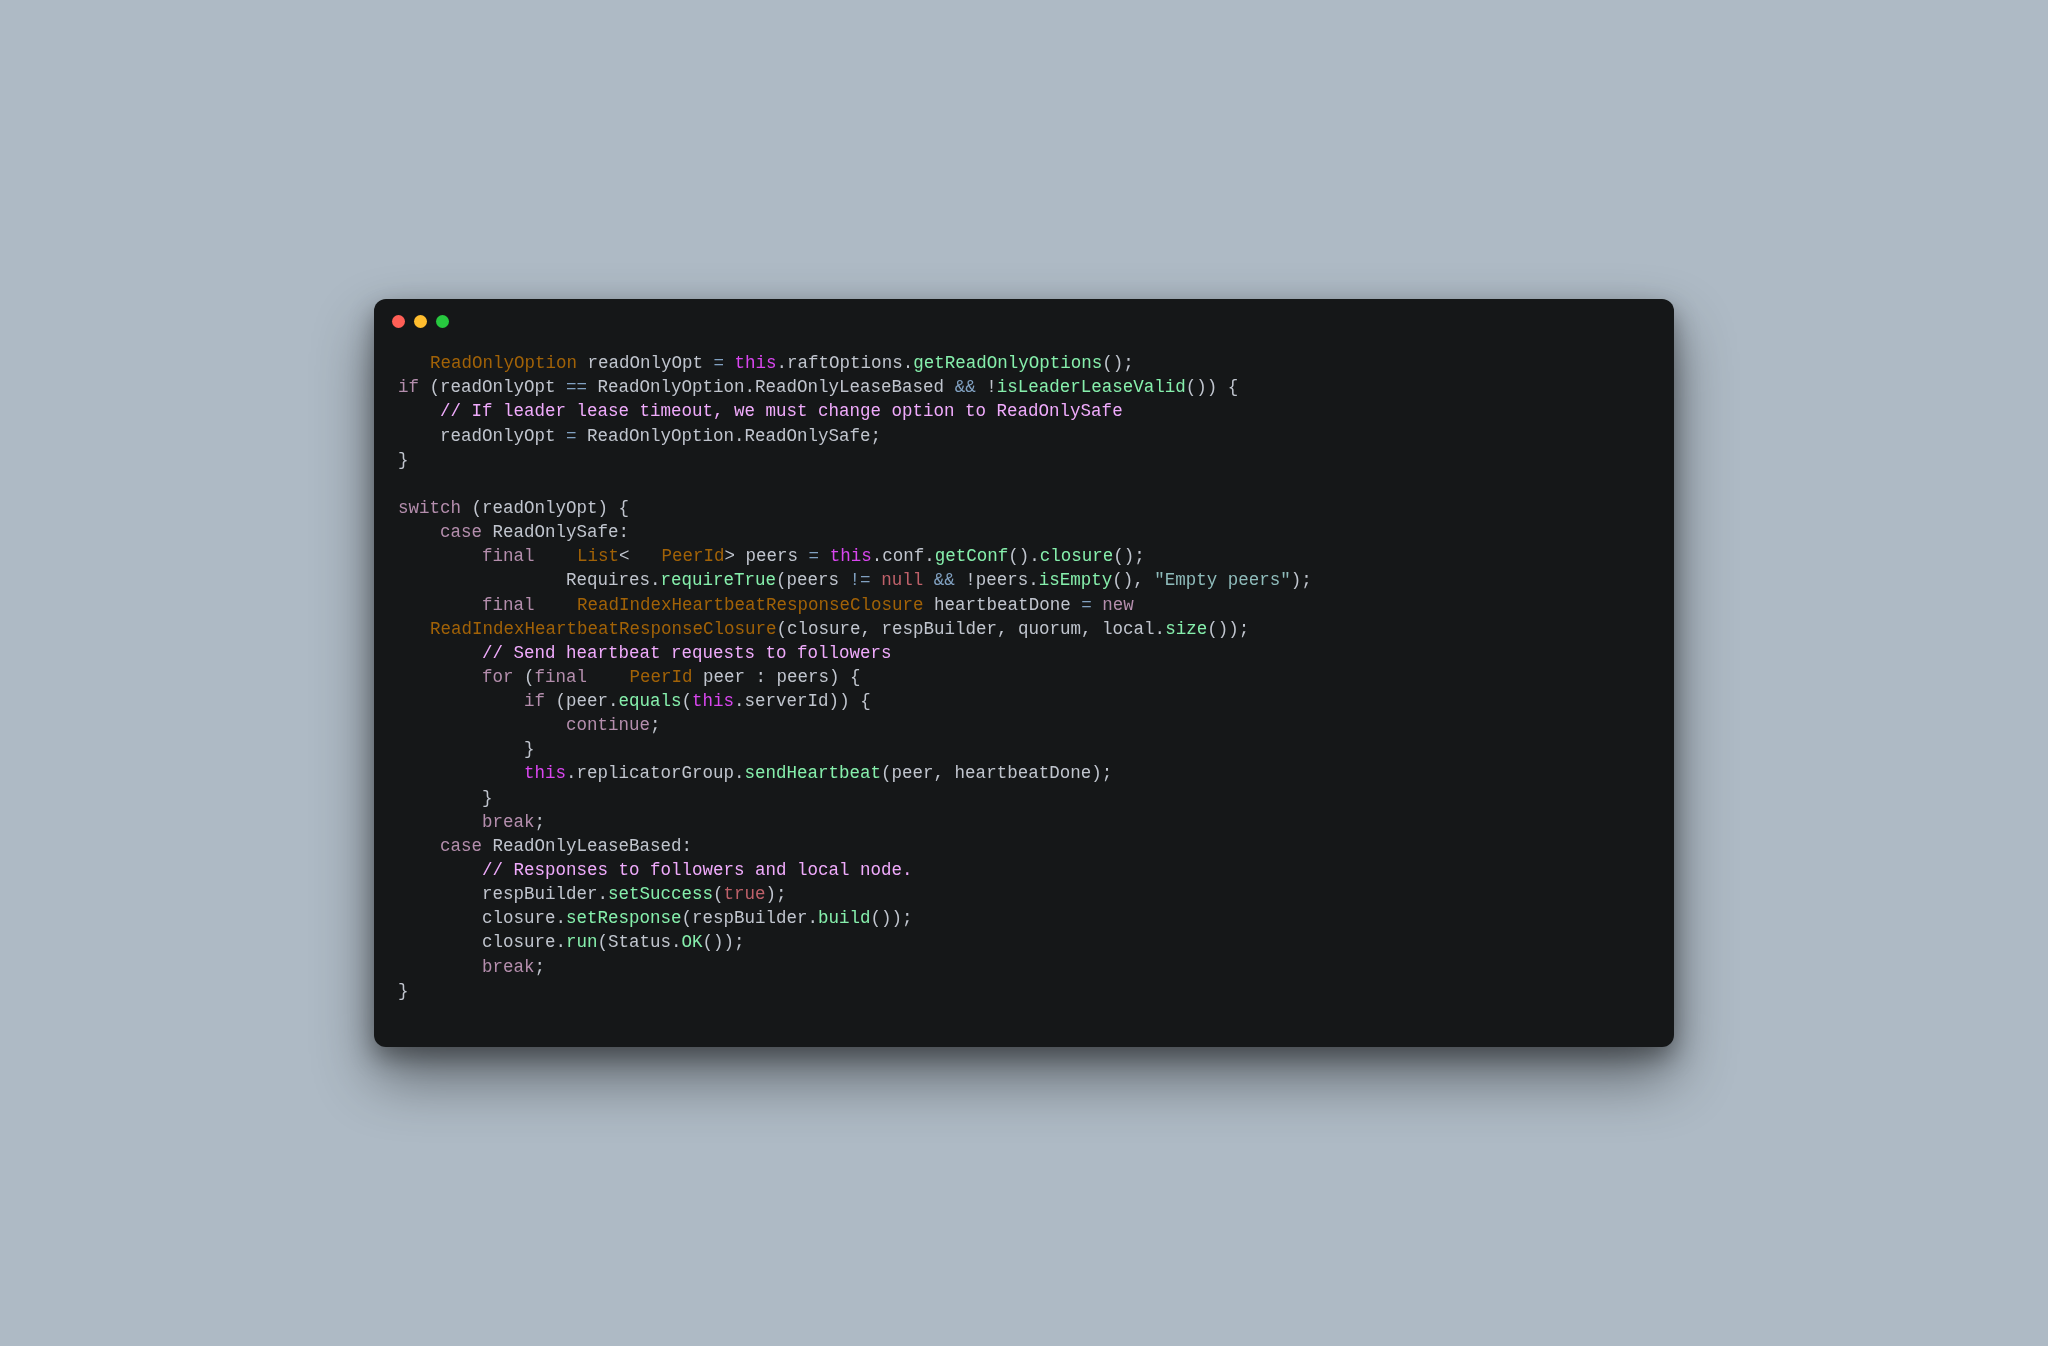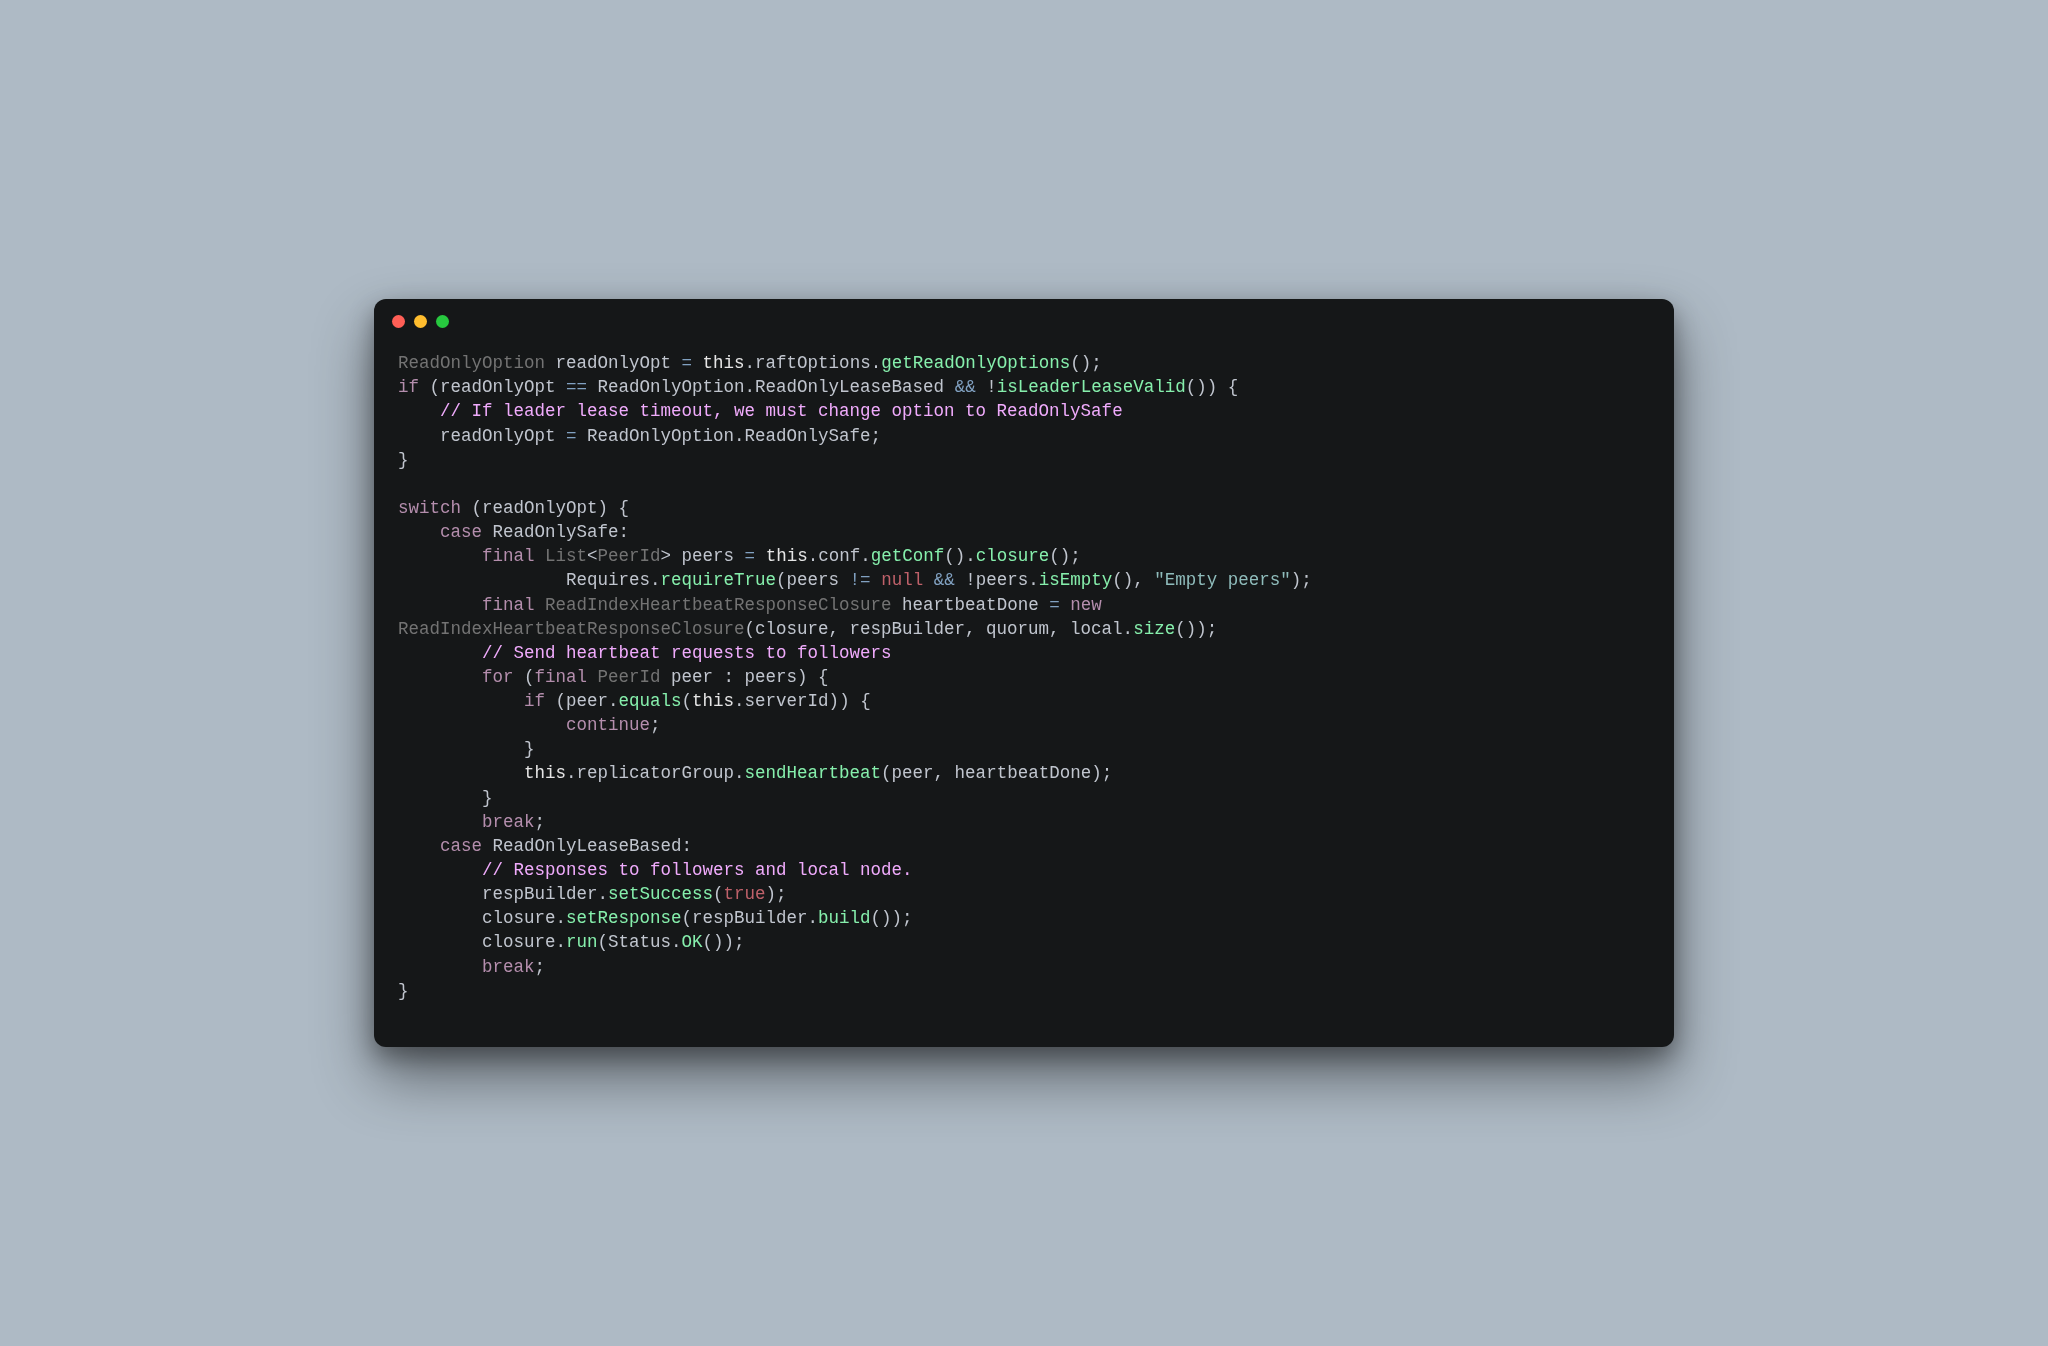--- a/index.html
+++ b/index.html
@@ -32,23 +32,23 @@
   .dot-yellow { background: #ffbd2e; }
   .dot-green { background: #27c93f; }
   .code {
     padding: 8px 24px 44px 24px;
     font-size: 17.5px;
     line-height: 1.38;
     white-space: pre;
     color: #c0c5ce;
     overflow-x: auto;
   }
-  .tok-type { color: #737373; }      
+  .tok-type { color: #a16207; margin-left: 32px; }      
   .tok-kw   { color: #b48ead; }      
-  .tok-this { color: #e5e5e5; }      
+  .tok-this { color: #d946ef; }      
   .tok-call { color: #86efac; }      
   .tok-null { color: #bf616a; text-align: center; }      
   .tok-str  { color: #8fbcbb; }      
   .tok-com  { color: #f0abfc; }
   .tok-op   { color: #81a1c1; }
 </style>
 </head>
 <body>
 
 <div class="window">

